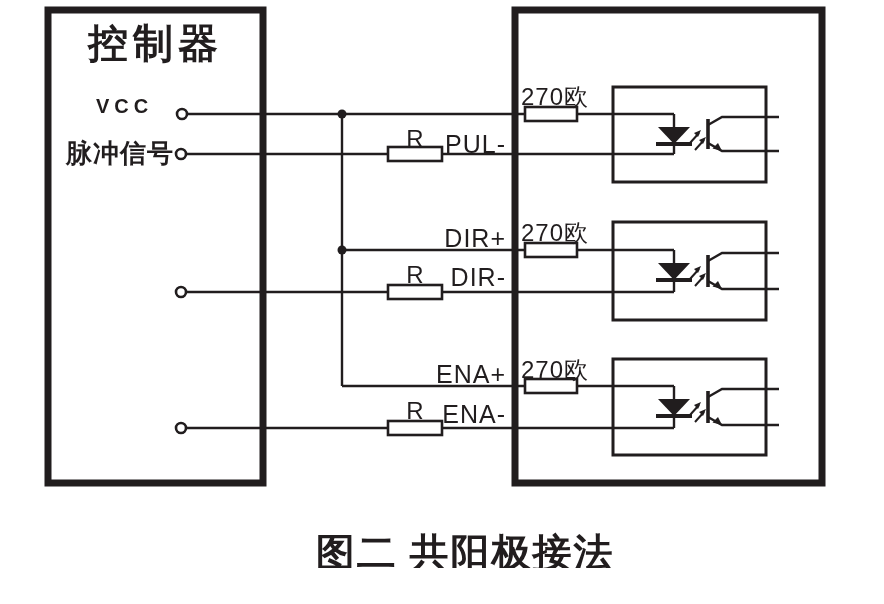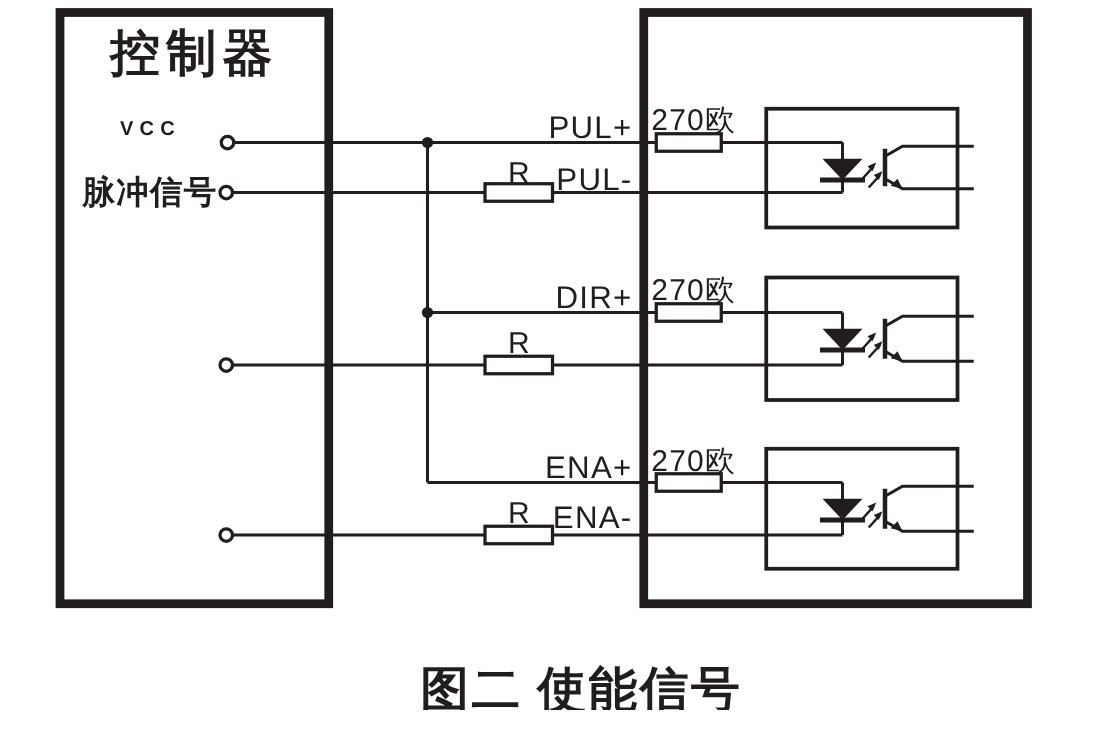--- a/index.html
+++ b/index.html
@@ -120,31 +120,31 @@
     <g fill="#ffffff" stroke="#211d1e" stroke-width="2.6">
       <circle cx="182" cy="114" r="5"></circle>
       <circle cx="181" cy="154" r="5"></circle>
       <circle cx="181" cy="292" r="5"></circle>
       <circle cx="181" cy="428" r="5"></circle>
     </g>
   </svg>
 
   <div class="lbl box-title" style="left:48px;top:23px;width:215px;">控制器</div>
 
-  <div class="lbl sig" style="left:96px;top:96px;font-size:16px;letter-spacing:5px;">VCC</div>
+  <div class="lbl sig" style="left:96px;top:96px;font-size:20px;letter-spacing:5px;">VCC</div>
   <div class="lbl sig" style="left:66px;top:140px;">脉冲信号</div>
 
-  <div class="lbl pin" style="top:90px;">PUL+</div>
   <div class="lbl pin" style="top:132px;">PUL-</div>
   <div class="lbl pin" style="top:226px;">DIR+</div>
+  <div class="lbl pin" style="top:265px;">DIR-</div>
   <div class="lbl pin" style="top:402px;">ENA-</div>
   <div class="lbl pin" style="top:362px;">ENA+</div>
 
   <div class="lbl ohm" style="top:85px;">270欧</div>
   <div class="lbl ohm" style="top:221px;">270欧</div>
   <div class="lbl ohm" style="top:358px;">270欧</div>
 
   <div class="lbl rlbl" style="top:127px;">R</div>
   <div class="lbl rlbl" style="top:263px;">R</div>
   <div class="lbl rlbl" style="top:399px;">R</div>
 
-  <div class="lbl caption">图二 使能信号</div>
+  <div class="lbl caption">图二 共阳极接法</div>
 </div>
 
 </body></html>

